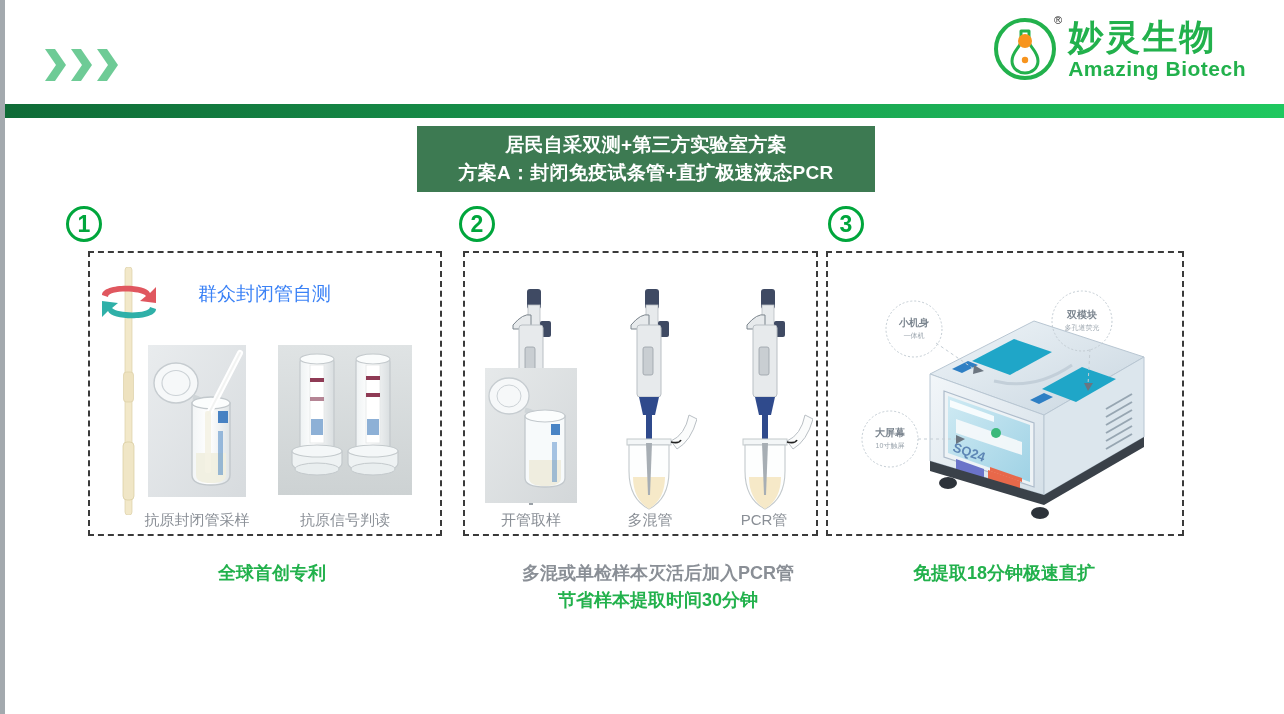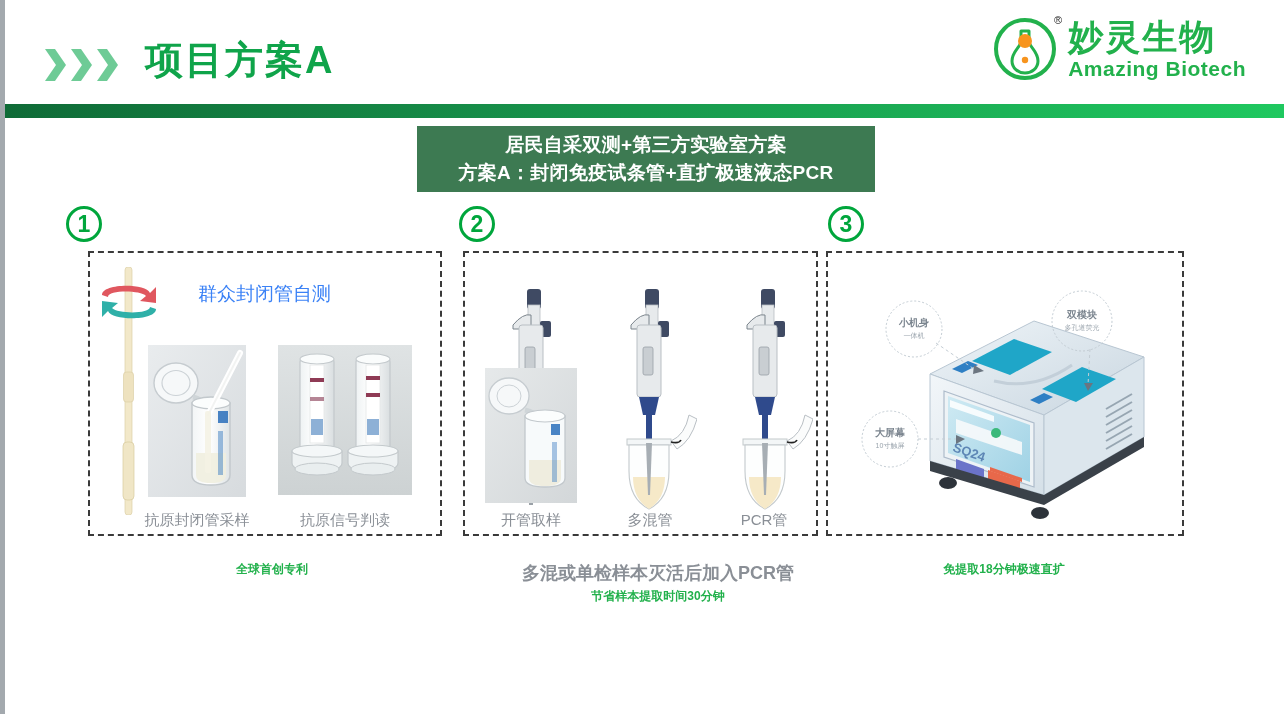--- a/index.html
+++ b/index.html
@@ -93,42 +93,41 @@
   
   .instrument { position: absolute; left: 16px; top: 16px; width: 326px; height: 250px; }
 
   
   .caps { position: absolute; top: 560px; left: 0; width: 1284px; }
   .cap { position: absolute; text-align: center; }
   .c1 { left: 62px; width: 420px; }
   .c2 { left: 473px; width: 370px; }
   .c3 { left: 824px; width: 360px; }
   .cap-top { font-size: 18px; font-weight: 700; color: #8a8f96; line-height: 1.5; white-space: nowrap; }
-  .cap-bot { font-size: 12px; font-weight: 700; color: #22b14c; line-height: 1.5; white-space: nowrap; }
+  .cap-bot { font-size: 18px; font-weight: 700; color: #22b14c; line-height: 1.5; white-space: nowrap; }
 </style>
 </head>
 <body>
 
 <div id="slide">
 
   <div class="left-rail"></div>
 
   <div class="header">
     <div class="chevrons">
       <svg class="chev" viewBox="0 0 24 38">
         <polygon points="2,3 13,19 2,35 12,35 23,19 12,3" fill="#6ecb96"></polygon>
       </svg>
       <svg class="chev" viewBox="0 0 24 38">
         <polygon points="2,3 13,19 2,35 12,35 23,19 12,3" fill="#6ecb96"></polygon>
       </svg>
       <svg class="chev" viewBox="0 0 24 38">
         <polygon points="2,3 13,19 2,35 12,35 23,19 12,3" fill="#6ecb96"></polygon>
       </svg>
     </div>
-    <div class="title">项目方案A</div>
 
     <div class="logo">
       <div class="logo-mark">
         <svg width="66" height="66" viewBox="0 0 66 66">
           <circle cx="33" cy="33" r="29" fill="none" stroke="#22b14c" stroke-width="4"></circle>
           <path d="M29 15 h8 v10 c0 6 9 10 9 20 c0 7 -6 12 -13 12 c-7 0 -13 -5 -13 -12 c0 -10 9 -14 9 -20 z" fill="none" stroke="#22b14c" stroke-width="3" stroke-linejoin="round"></path>
           <circle cx="33" cy="25" r="7" fill="#f7941e"></circle>
           <circle cx="33" cy="44" r="3.2" fill="#f7941e"></circle>
         </svg>
         <span class="reg-mark">®</span>

